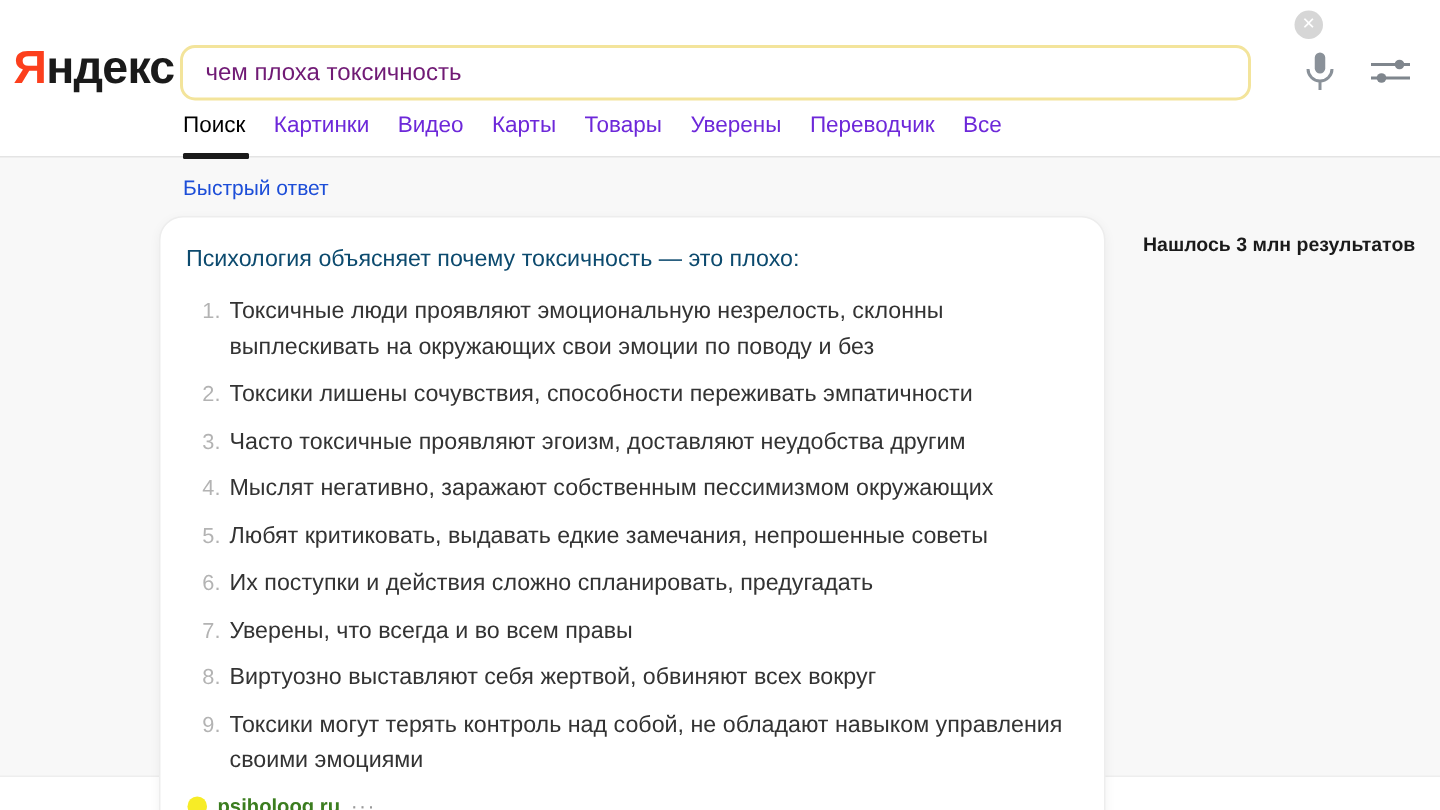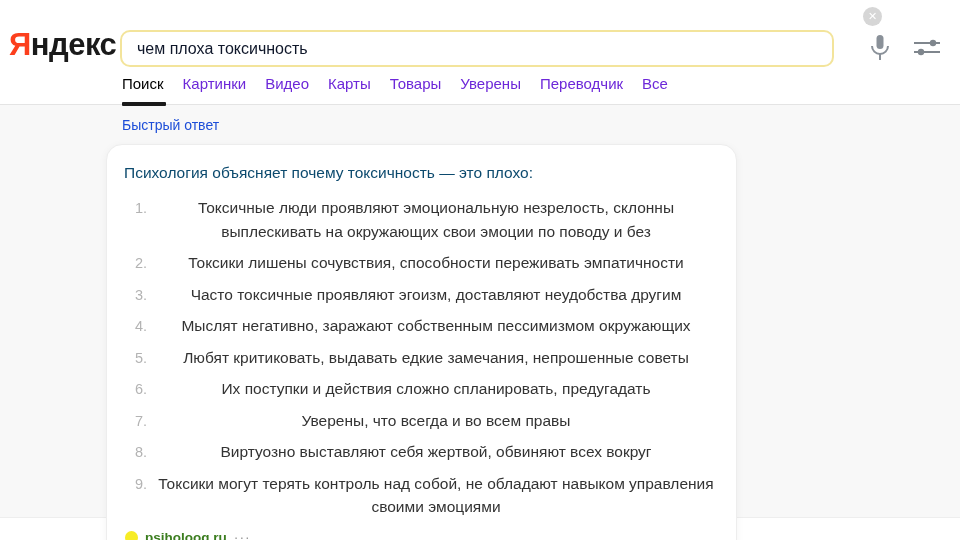--- a/index.html
+++ b/index.html
@@ -15,21 +15,21 @@
   .logo { position:absolute; left:9px; top:27px; font-size:31px; font-weight:bold;
           letter-spacing:-0.5px; color:#1a1a1a; cursor:pointer; }
   .logo .ya { color:#fc3f1d; }
 
   
   .search-wrap { position:absolute; left:120px; top:30px; width:714px; height:37px;
                  border:2px solid #f3e49b; border-radius:10px; background:#fff;
                  display:flex; align-items:stretch; }
   .search-input { flex:1; border:none; outline:none; background:transparent;
                   font-family:"Liberation Sans", sans-serif;
-                  font-size:16px; color:#0f172a; padding:0 40px 0 15px; }
+                  font-size:16px; color:#701a75; padding:0 40px 0 15px; }
   .clear-btn { position:absolute; right:78px; top:7px; width:19px; height:19px;
                border-radius:50%; background:#d6d6d6; color:#fff; font-size:11px;
                display:flex; align-items:center; justify-content:center; cursor:pointer;
                line-height:1; }
   .search-btn { width:68px; margin:-2px -2px -2px 0; border:none; cursor:pointer;
                 background:#fc0; border-radius:10px; font-family:"Liberation Sans", sans-serif;
                 font-size:15px; font-weight:bold; color:#1a1a1a; }
 
   
   .mic { position:absolute; left:866px; top:33px; width:28px; height:30px; cursor:pointer; }
@@ -49,21 +49,21 @@
   .results-count { position:absolute; left:762px; top:155px; font-size:13px;
                    font-weight:bold; color:#1a1a1a; }
 
   
   .card { position:absolute; left:106px; top:144px; width:631px; min-height:364px;
           background:#fff; border:1px solid #ededed; border-radius:16px;
           box-shadow:0 2px 8px rgba(0,0,0,0.05); padding:19px 17px 14px 17px; }
   .card-title { font-size:15.5px; color:#0c4a6e; }
   .card-list { margin:14px 0 10px 0; padding-left:27px; }
   .card-list li { font-size:15.5px; color:#333; line-height:1.52; margin-bottom:8px;
-                  padding-left:2px;text-align:center; }
+                  padding-left:2px; }
   .card-list li::marker { color:#b3b3b3; font-size:14.5px; }
 
   .source-row { display:flex; align-items:center; gap:7px; margin:10px 0 2px 1px; cursor:pointer; }
   .favicon { width:13px; height:13px; border-radius:50%; background:#f7ec26;
              flex:0 0 auto; }
   .domain { font-size:13.5px; font-weight:bold; color:#3b7d1f; }
   .more-dots { font-size:14px; color:#9a9a9a; letter-spacing:1px; cursor:pointer; }
 
   svg { display:block; }
 </style>
@@ -106,20 +106,21 @@
     <div class="tab">Видео</div>
     <div class="tab">Карты</div>
     <div class="tab">Товары</div>
     <div class="tab">Уверены</div>
     <div class="tab">Переводчик</div>
     <div class="tab">Все</div>
   </nav>
 
   <div class="quick-answer-label">Быстрый ответ</div>
 
+  <div class="results-count">Нашлось 3 млн результатов</div>
 
   <div class="card">
     <div class="card-title">Психология объясняет почему токсичность — это плохо:</div>
 
     <ol class="card-list">
       <li>Токсичные люди проявляют эмоциональную незрелость, склонны выплескивать на окружающих свои эмоции по поводу и без</li>
       <li>Токсики лишены сочувствия, способности переживать эмпатичности</li>
       <li>Часто токсичные проявляют эгоизм, доставляют неудобства другим</li>
       <li>Мыслят негативно, заражают собственным пессимизмом окружающих</li>
       <li>Любят критиковать, выдавать едкие замечания, непрошенные советы</li>

